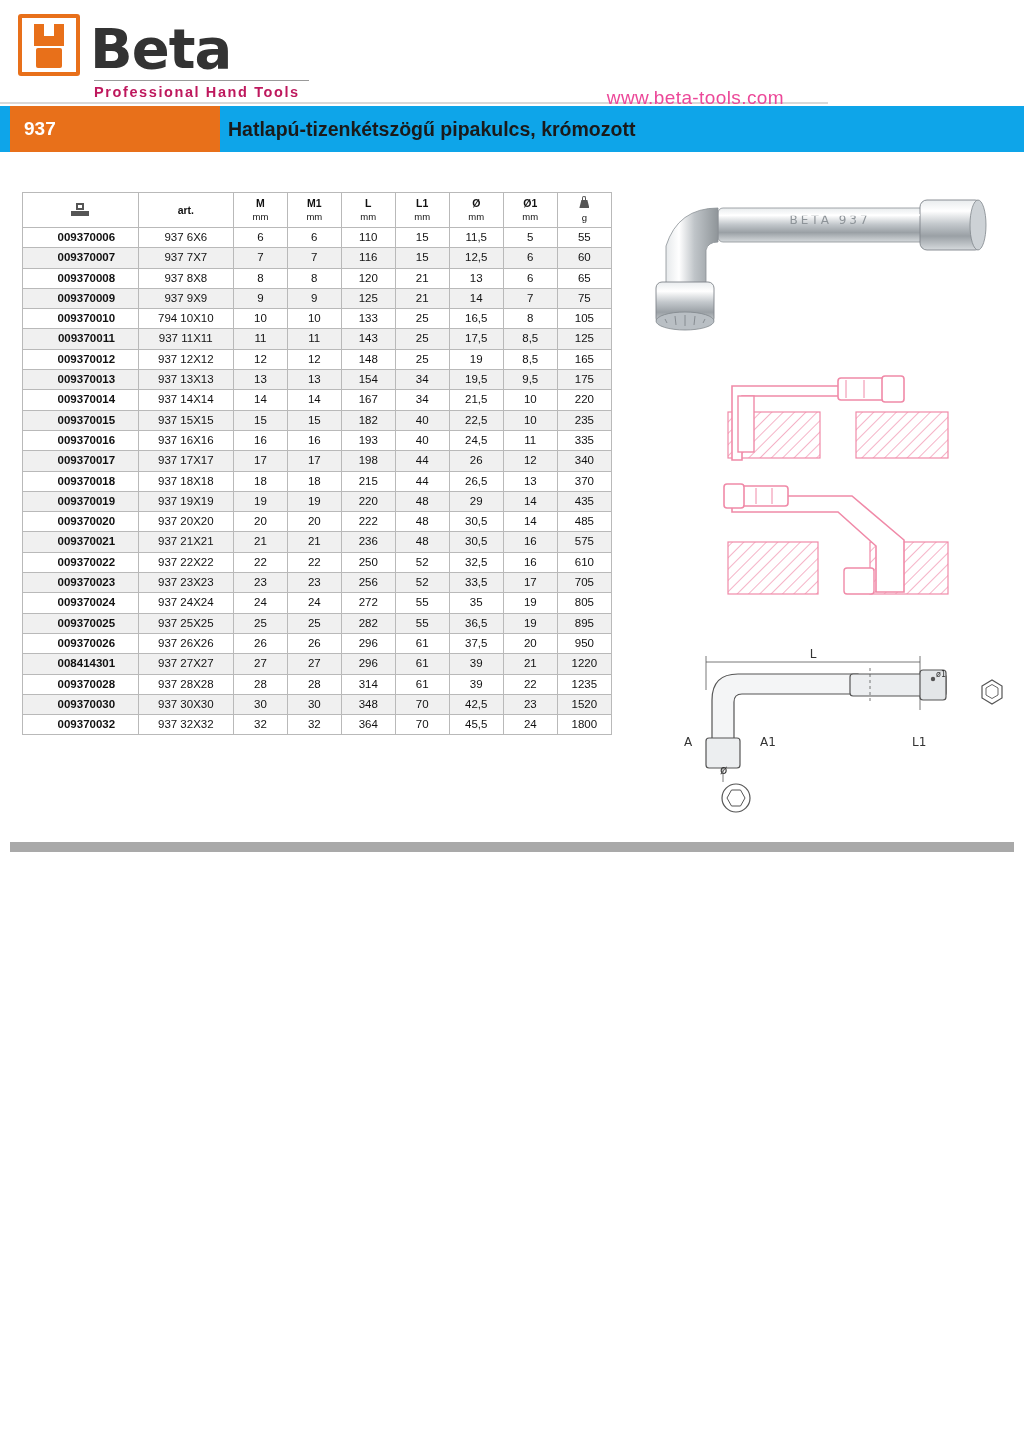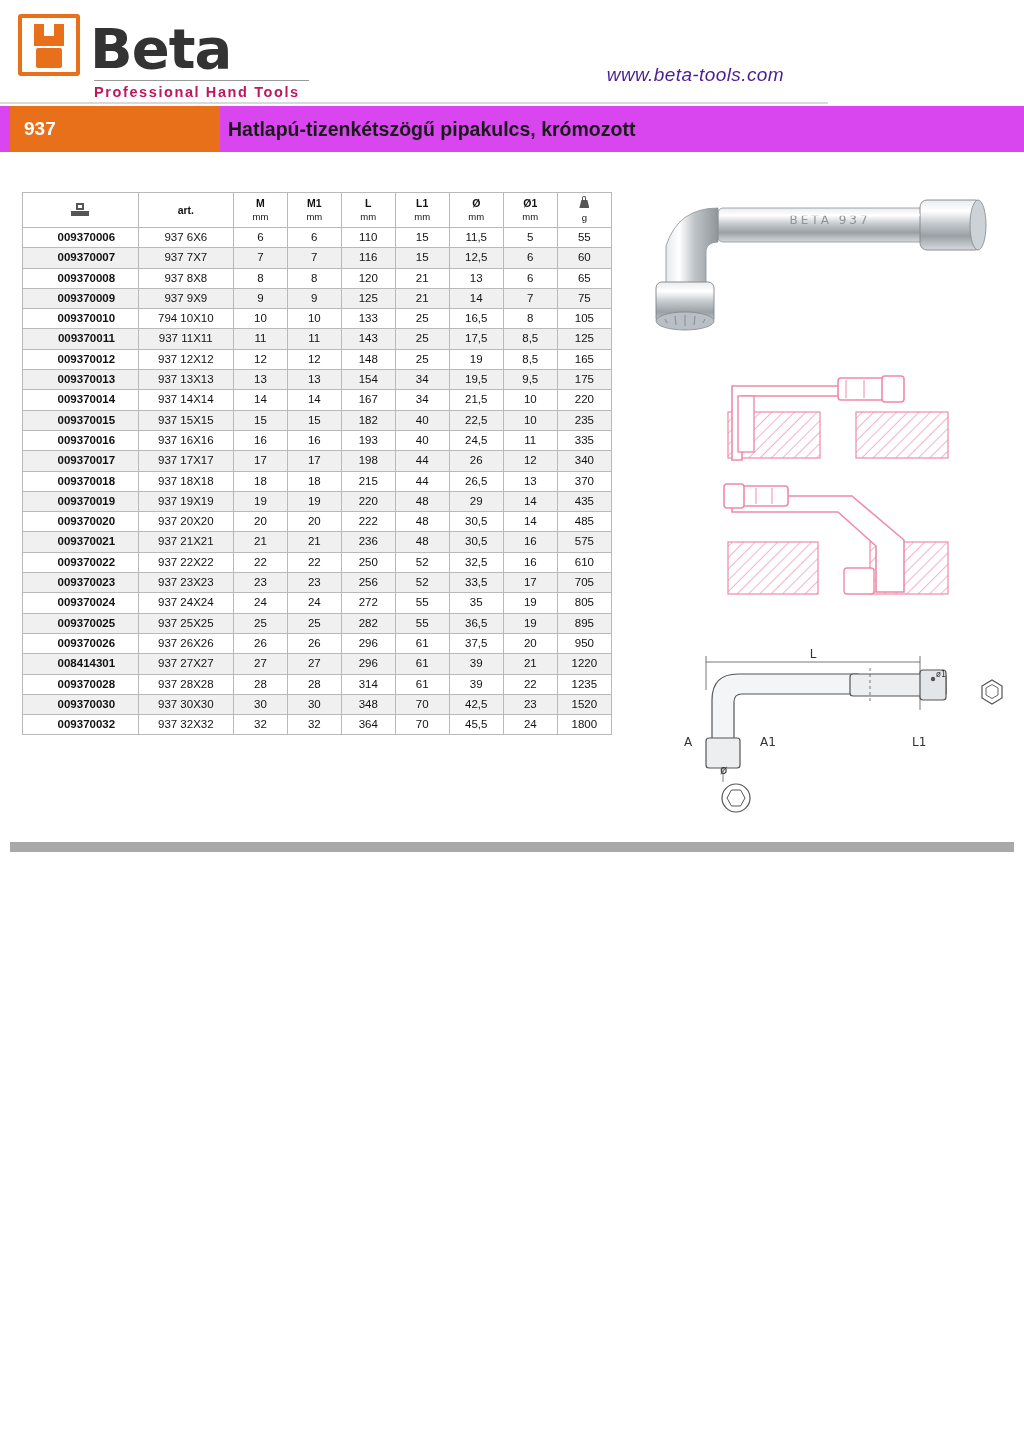--- a/index.html
+++ b/index.html
@@ -78,35 +78,34 @@
     letter-spacing: 1.6px;
     color: #be185d;
     font-weight: bold;
     border-top: 1px solid #9a9a9a;
     padding-top: 3px;
     width: 215px;
   }
   .site-url {
     position: absolute;
     right: 44px;
-    top: 64px;
+    top: 87px;
     font-size: 19px;
-    color: #4c1d95;
+    color: #ec4899;
     letter-spacing: 0.4px;
-    font-style: italic;
   }
 
   
   .title-band {
     position: absolute;
     top: 106px;
     left: 0;
     width: 1024px;
     height: 46px;
-    background: #d946ef;
+    background: #0ea5e9;
   }
   .code-box {
     position: absolute;
     left: 10px;
     top: 0;
     width: 210px;
     height: 46px;
     background: #e8701a;
     color: #ffffff;
     font-size: 19px;

